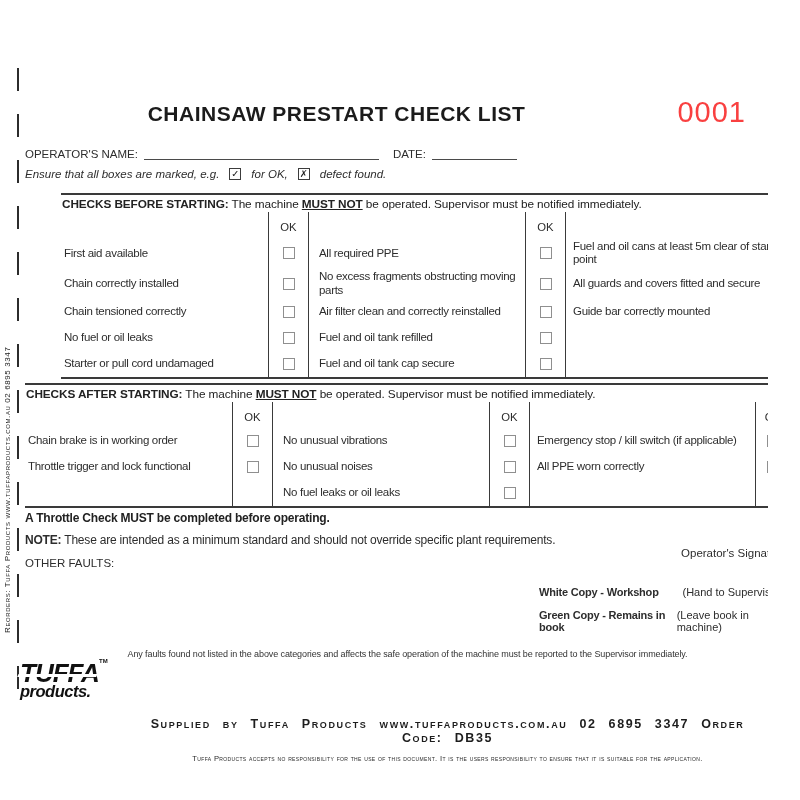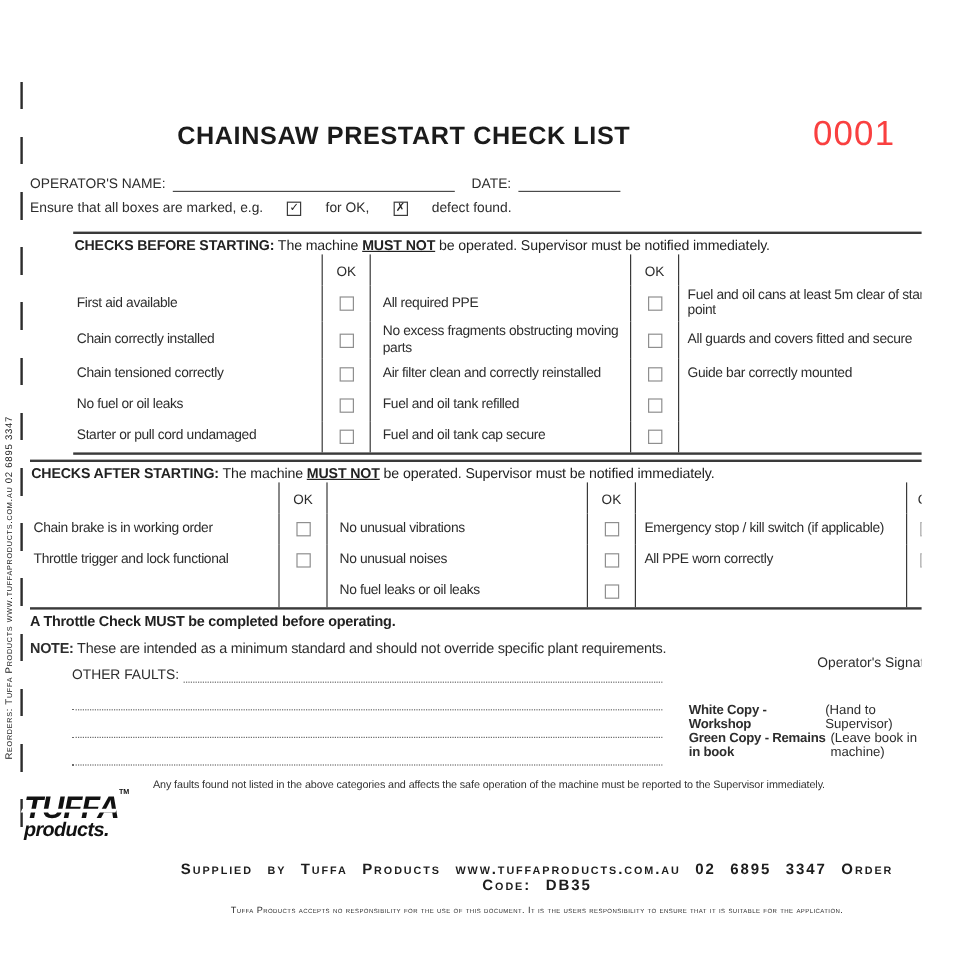--- a/index.html
+++ b/index.html
@@ -18,21 +18,21 @@
   .title { position:absolute; left:25px; right:120px; top:102px; text-align:center;
     font-size:21px; font-weight:bold; letter-spacing:0.5px; color:#1b1b1b; }
   .form-number { position:absolute; right:22px; top:96px; font-size:29px; letter-spacing:1px; color:#f94040; }
 
   .op-row { position:absolute; left:25px; top:147px; width:765px; display:flex; align-items:flex-end; font-size:11.5px; color:#2d2d2d; }
   .wline { display:inline-block; border-bottom:1.5px solid #4a4a4a; height:13px; }
   .nline { width:235px; margin-left:6px; }
   .dlabel { margin-left:14px; }
   .dline { width:85px; margin-left:6px; }
 
-  .instr-row { position:absolute; left:25px; top:168px; display:flex; align-items:center; font-size:11.5px; gap:18px; }
+  .instr-row { position:absolute; left:25px; top:168px; display:flex; align-items:center; font-size:11.5px; gap:8px;font-style:italic; }
   .xbox { display:inline-flex; width:12px; height:12px; border:1.5px solid #3c3c3c; align-items:center; justify-content:center;
     font-size:9.5px; line-height:1; color:#222; margin:0 2px; }
 
   
   .section { position:absolute; left:25px; width:765px; border-top:2px solid #3a3a3a; }
   .sec1 { top:193px;margin-left:36px; } .sec2 { top:383px; }
   .sec-heading { font-size:11.8px; padding:2px 0 1px 1px; color:#222; letter-spacing:-0.1px; }
   .b { font-weight:bold; } .u { text-decoration:underline; }
   .sec-grid { display:grid; grid-template-columns:207px 41px 216px 41px 225px 35px; border-bottom:2px solid #3a3a3a; }
   .cell { display:flex; align-items:center; min-height:26px; font-size:11.5px; line-height:1.15; letter-spacing:-0.3px; color:#2d2d2d; padding:2px 0; }
@@ -43,21 +43,21 @@
   .ok.last { border-right:none; }
   .okhead { min-height:22px; align-items:flex-end; padding-bottom:4px; font-size:11.3px; letter-spacing:0; }
   .cb { width:12px; height:12px; border:1.5px solid #8f8f8f; background:#fff; }
 
   
   .prestart { position:absolute; left:25px; top:511px; font-size:12px; font-weight:bold; letter-spacing:-0.2px; color:#222; }
   .note-row { position:absolute; left:25px; top:533px; font-size:12px; letter-spacing:-0.2px; color:#2d2d2d; }
 
   
   .faults { position:absolute; left:25px; top:547px; width:765px; display:flex; }
-  .faults-left { width:492px; display:flex; flex-direction:column;margin-left:35px; }
+  .faults-left { width:492px; display:flex; flex-direction:row; }
   .frow { display:flex; align-items:flex-end; height:23px; font-size:11.5px; }
   .frow:first-child { height:22px; }
   .dotfill { flex:1; border-bottom:1.5px dotted #6a6a6a; height:12px; margin-left:4px; }
   .dotfull { width:100%; border-bottom:1.5px dotted #6a6a6a; height:22px; }
   .faults-right { flex:1; margin-left:22px; display:flex; flex-direction:column; font-size:11.5px; }
   .sig-row { display:flex; align-items:flex-end; height:22px;flex-direction:column; }
   .copies { margin-top:17px; }
   .copy-row { display:flex; align-items:baseline; height:23px; font-size:11px; }
   .copy-row .b { letter-spacing:-0.2px; }
   .copy-paren { margin-left:auto; padding-right:6px; }

